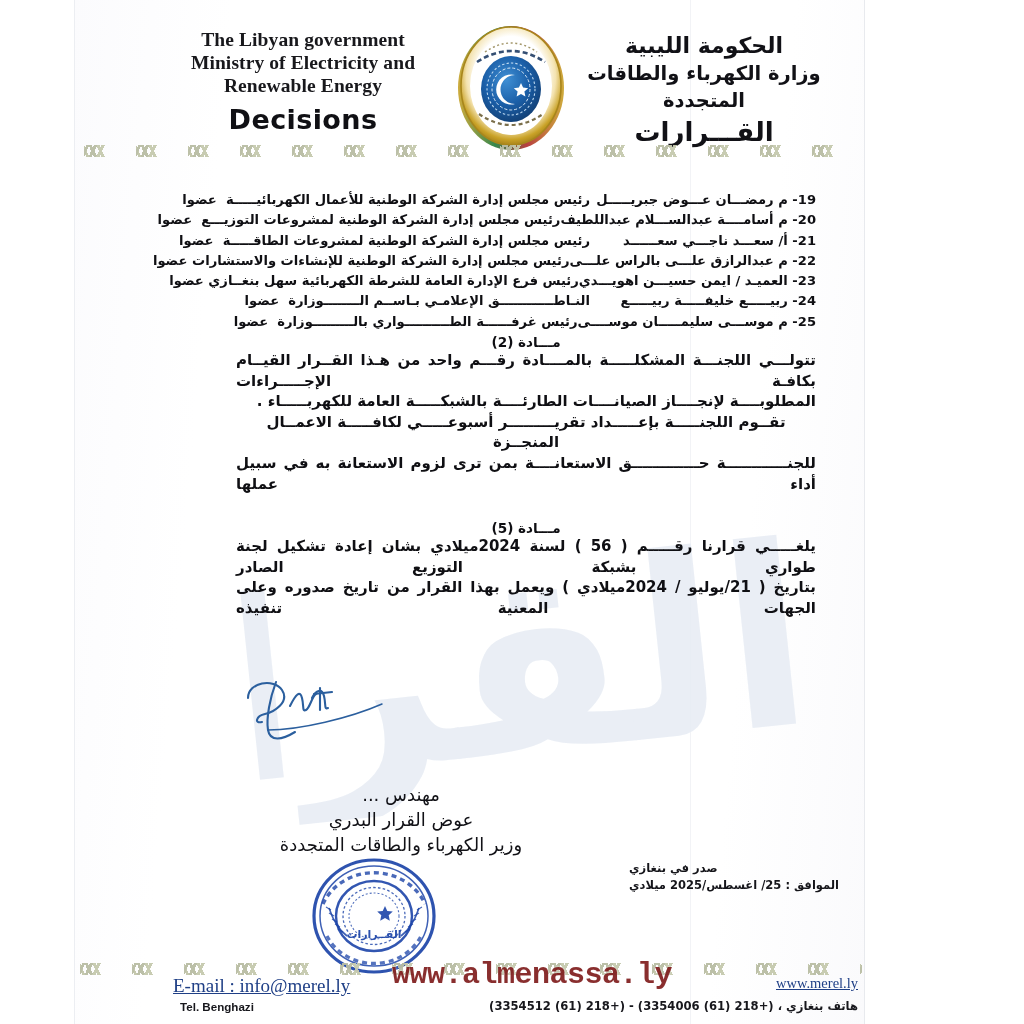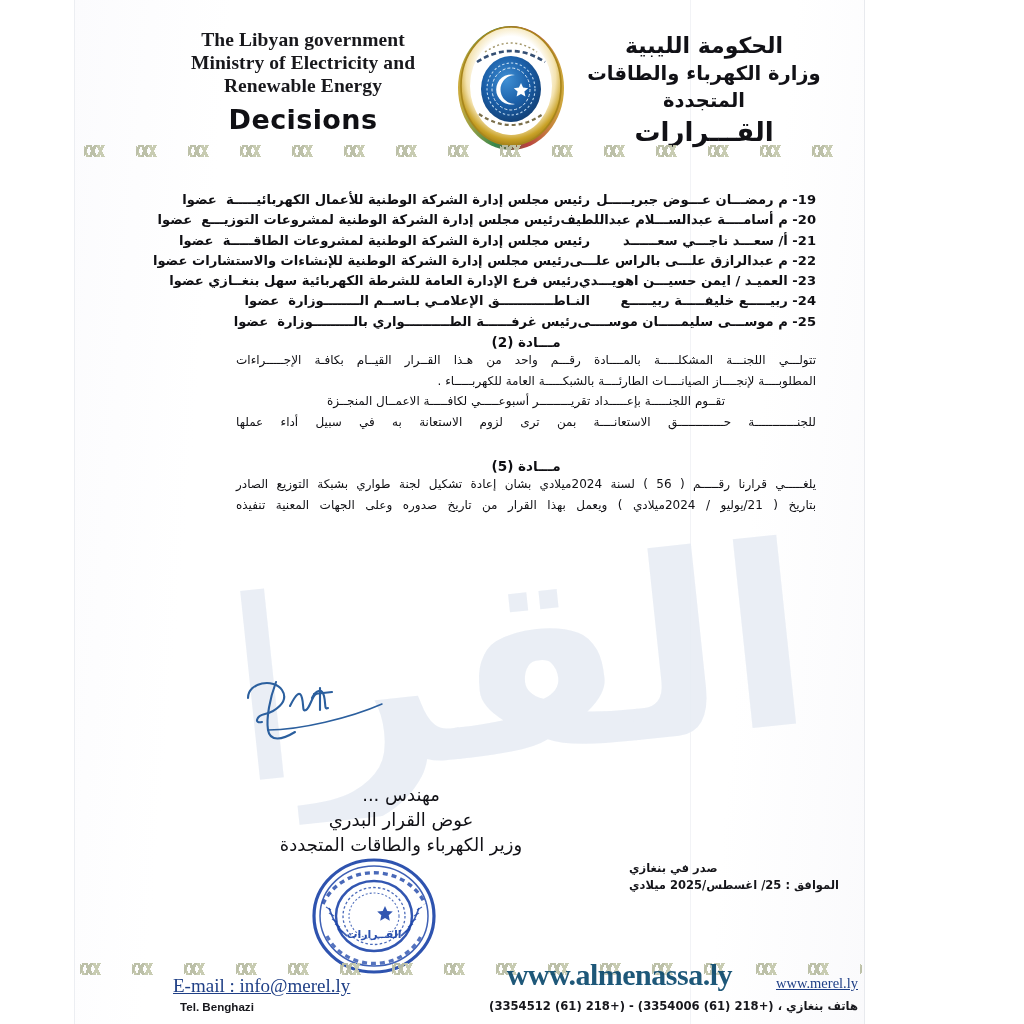--- a/index.html
+++ b/index.html
@@ -136,22 +136,22 @@
   .member-row .role { flex: 1 1 auto; text-align: right; }
 
   .article-title {
     text-align: center;
     font-size: 13.6px;
     font-weight: bold;
     margin-top: 4px;
     letter-spacing: .2px;
   }
   .article-text {
-    font-size: 12px;
-    font-weight: normal;
+    font-size: 15px;
+    font-weight: bold;
     line-height: 20.6px;
     text-align: justify;
     text-align-last: justify;
   }
   .article-text.rt { text-align: right; text-align-last: right; }
   .sp-2 { margin-top: 2px; }
   .sp-4 { margin-top: 4px; }
 
   
   .signature {
@@ -220,25 +220,25 @@
     position: absolute; right: 4px; top: 24px;
     direction: rtl;
     font-family: "DejaVu Sans", sans-serif;
     font-size: 11.6px; font-weight: bold; color: #17171c;
     white-space: nowrap;
   }
   .f-watermark {
     position: absolute;
     left: 392px; top: 958px;
     width: 340px;
-    text-align: right;
-    font-family: Liberation Serif, serif;
+    text-align: left;
+    font-family: Liberation Mono, monospace;
     font-size: 30px;
     font-weight: bold;
-    color: #0c4a6e;
+    color: #7f1d1d;
     opacity: .92;
     letter-spacing: -.5px;
     text-shadow: 0 0 2px rgba(255,255,255,.9);
     pointer-events: none;
     user-select: none;
   }
 </style>
 </head>
 <body>
 

